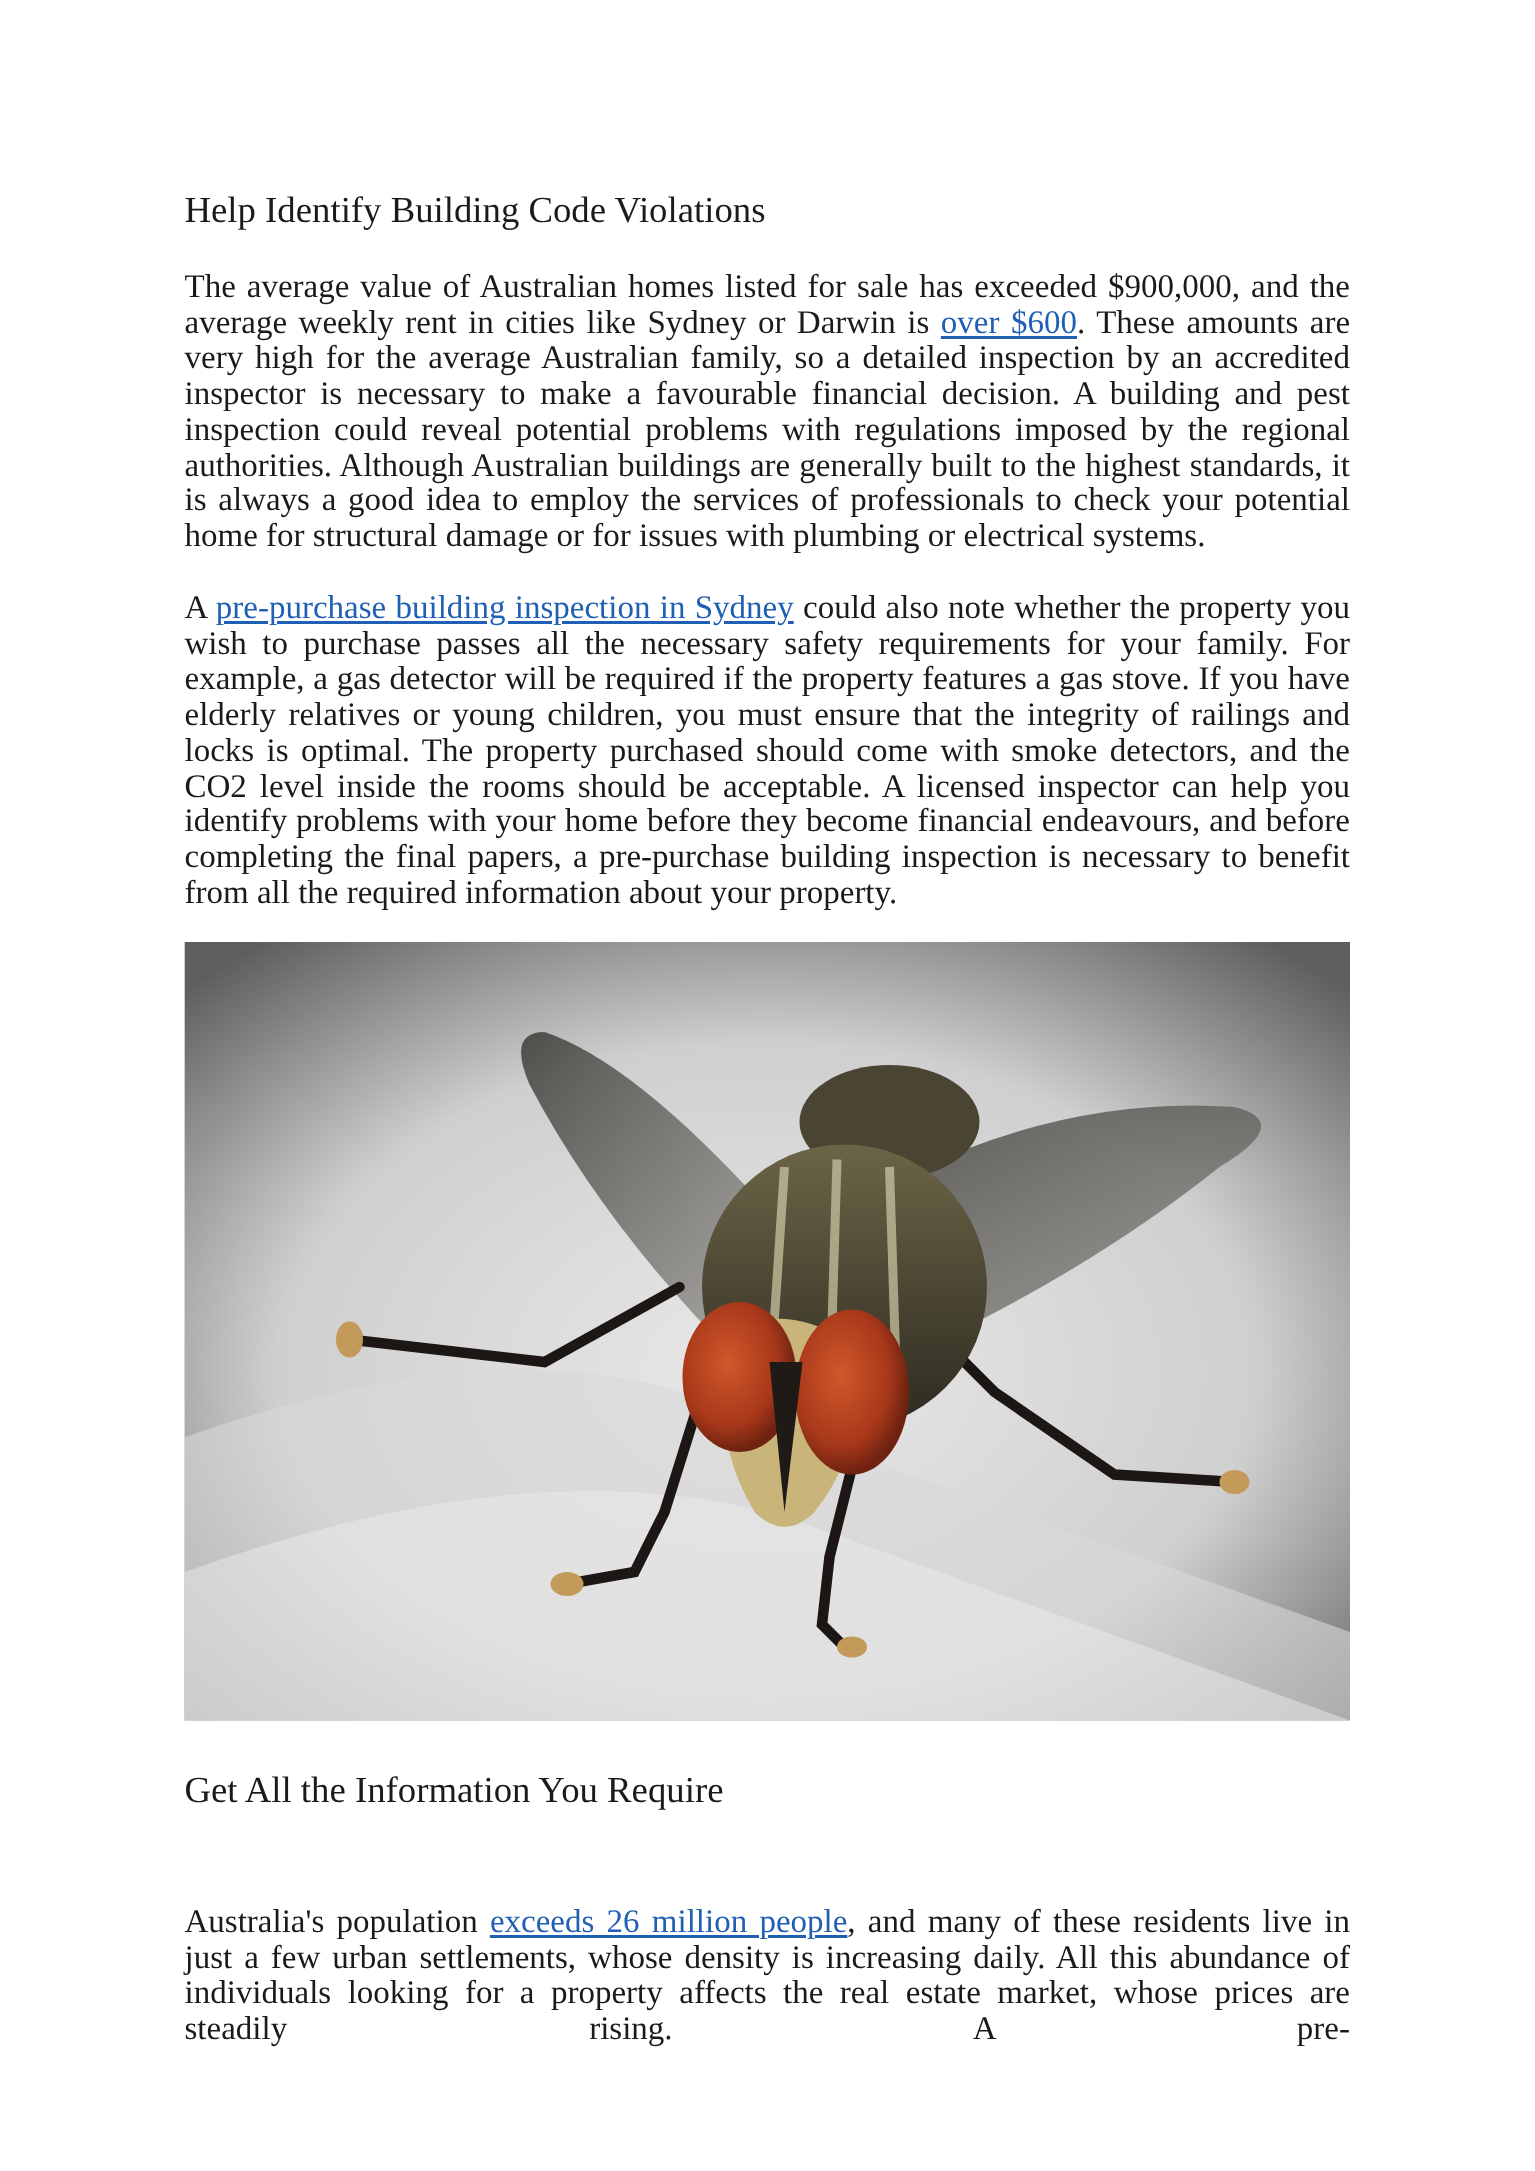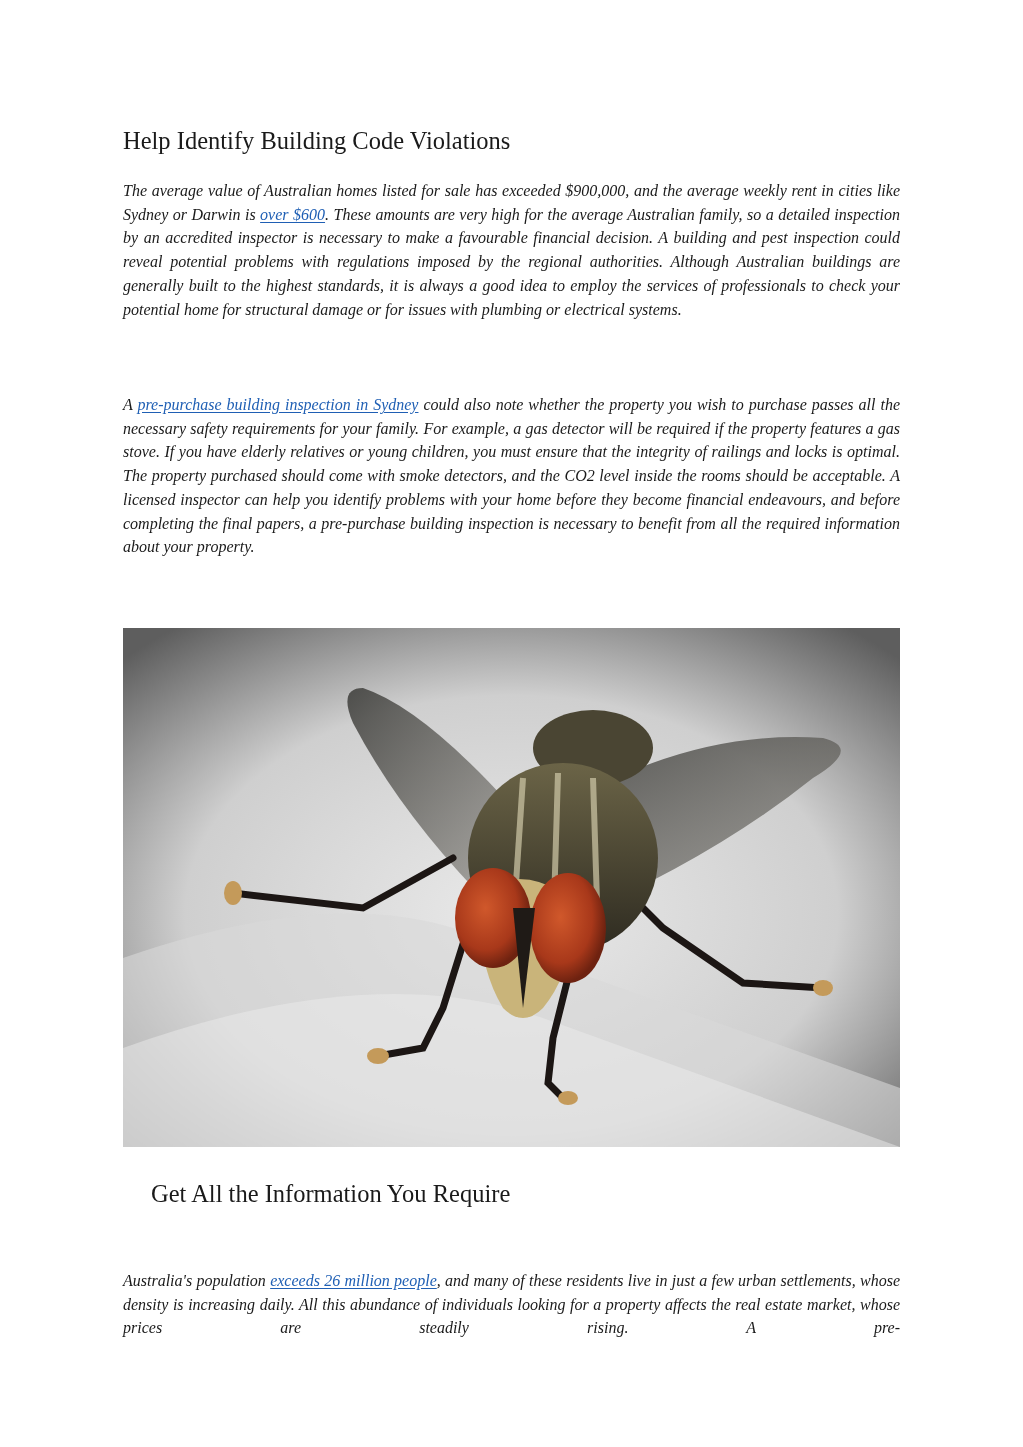--- a/index.html
+++ b/index.html
@@ -7,25 +7,25 @@
     .page {
       position: absolute; left: 123px; top: 0; width: 777px;
       font-family: "Liberation Serif", "DejaVu Serif", serif;
       color: #1a1a1a;
     }
     h2 {
       font-weight: normal; font-size: 24.5px; line-height: 30px; margin: 0;
       position: absolute; left: 0; white-space: nowrap; text-align: right;
     }
     #h1 { top: 126px; }
-    #h2 { top: 1179px; margin-left: 28px; }
+    #h2 { top: 1179px; }
     p {
-      margin: 0; font-size: 16px; line-height: 23.7px;
+      margin: 0; font-size: 22px; line-height: 23.7px;
       text-align: justify; text-align-last: left;
-      position: absolute; left: 0; width: 777px; font-style: italic;
+      position: absolute; left: 0; width: 777px;
     }
     #p1 { top: 179px; }
     #p2 { top: 393px; }
     #p3 { top: 1233px; text-align-last: justify; margin-top: 36px; }
     a { color: #1f5fb4; text-decoration: underline; text-underline-offset: 2px; }
     .photo {
       position: absolute; left: 0; top: 628px; width: 777px; height: 519px;
       overflow: hidden; background: #bcbcbc;
     }
     .photo svg { display: block; }

